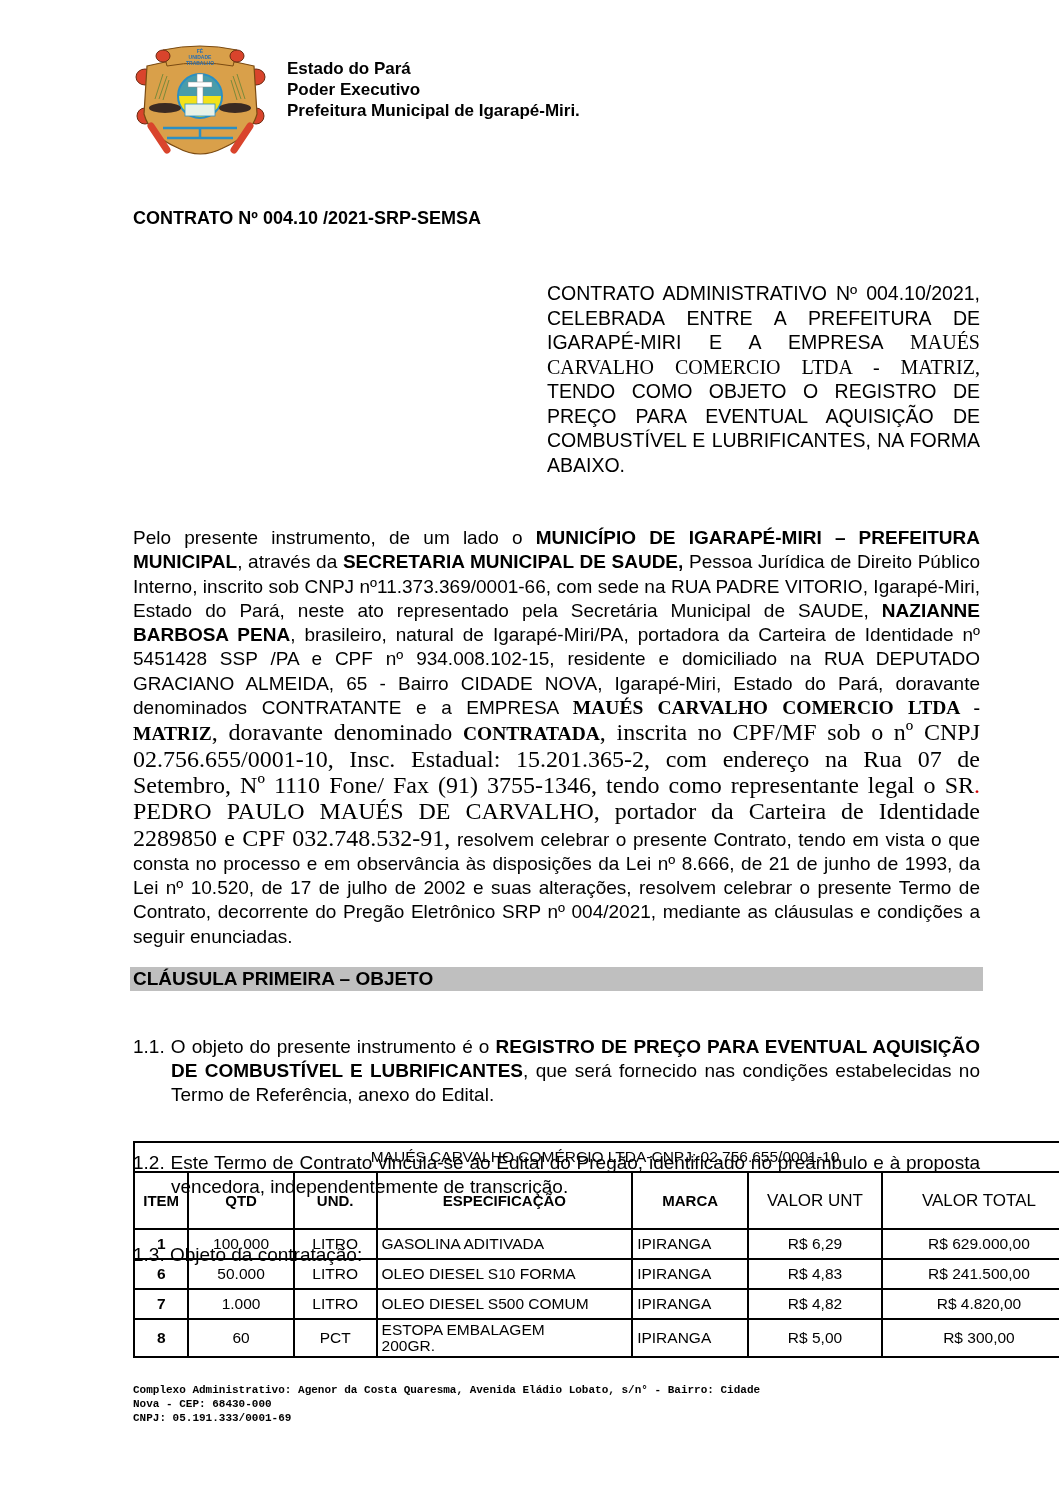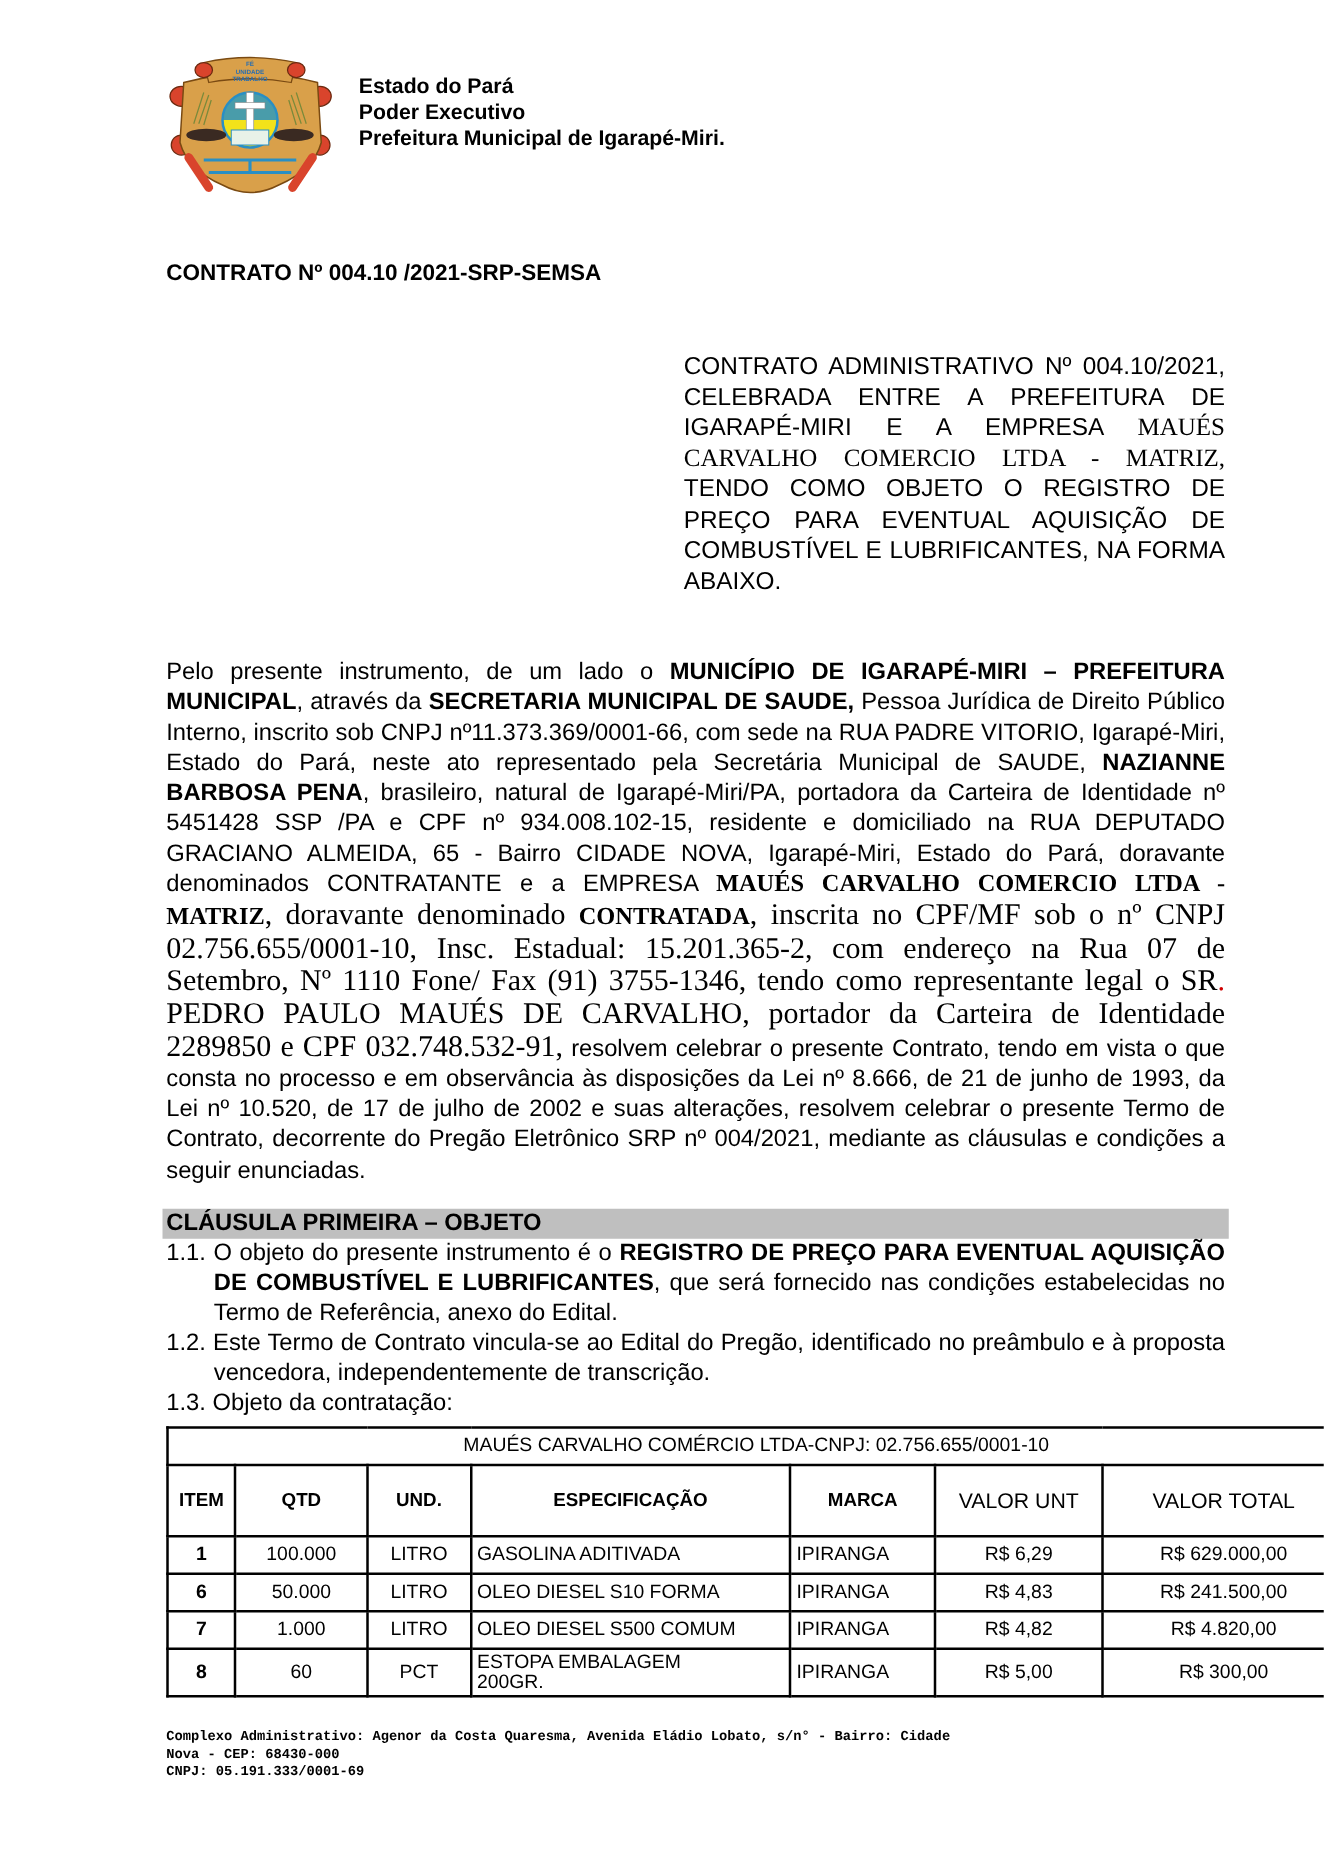--- a/index.html
+++ b/index.html
@@ -12,21 +12,21 @@
     .ementa { left: 547px; top: 281px; width: 433px; font-weight: normal; font-size: 19.5px; line-height: 24.5px; text-align: justify; text-align-last: left; }
     .ementa .serif { font-family: "Liberation Serif", serif; font-size: 20px; }
     .preamble { left: 133px; top: 526px; width: 847px; font-size: 19px; line-height: 24.3px; text-align: justify; }
     .preamble b { font-weight: bold; }
     .preamble .serif { font-family: "Liberation Serif", serif; font-size: 24px; }
     .preamble .serif-b { font-family: "Liberation Serif", serif; font-weight: bold; font-size: 19.5px; }
     .preamble .red { color: #d00000; }
     .clause-bar { left: 130px; top: 967px; width: 853px; height: 24px; background: #bfbfbf; }
     .clause-title { left: 133px; top: 967px; font-size: 19px; font-weight: bold; line-height: 24px; white-space: nowrap; }
     .items { left: 133px; top: 991px; width: 847px; font-size: 19px; line-height: 24px; }
-    .item { position: relative; padding-left: 38px; text-indent: -38px; text-align: justify; }
+    .item { position: relative; padding-left: 38px; text-indent: -38px; text-align: justify; margin-top: 44px; }
     .item b { font-weight: bold; }
     table.obj { position: absolute; left: 133px; top: 1141px; width: 944px; border-collapse: collapse; font-family: "Liberation Sans", sans-serif; padding-left: 40px; }
     table.obj td, table.obj th { border: 2px solid #000; padding: 0 4px; font-size: 15.5px; }
     table.obj .company-row td { text-align: center; height: 28px; font-weight: normal; }
     table.obj th { height: 55px; font-weight: bold; font-size: 15px; }
     table.obj th.light { font-weight: normal; font-size: 17px; }
     table.obj td { height: 28px; }
     table.obj td.c { text-align: center; }
     table.obj td.r { text-align: center; }
     table.obj td.l { text-align: left; }

